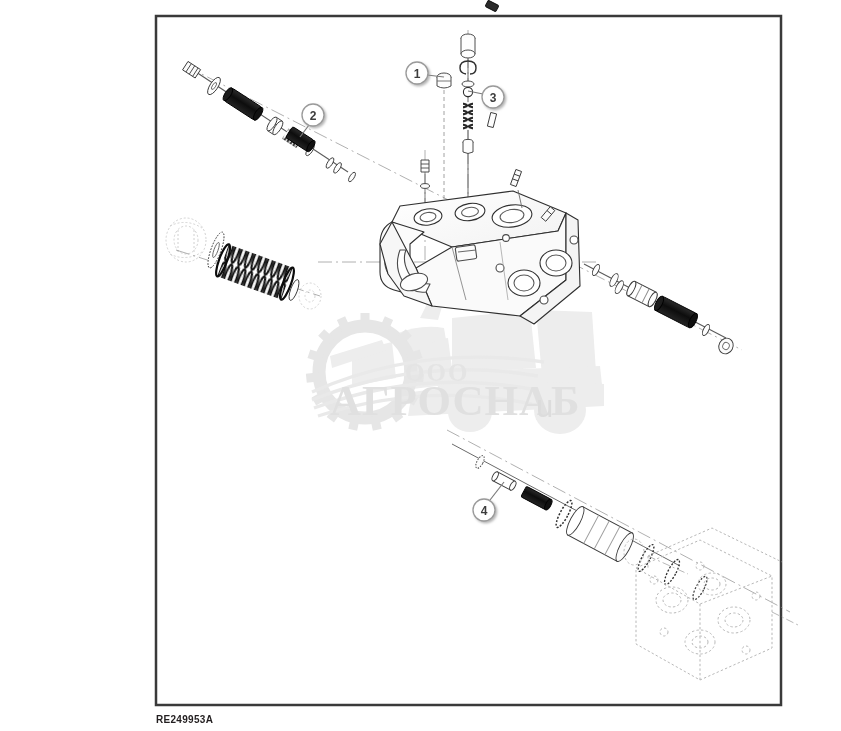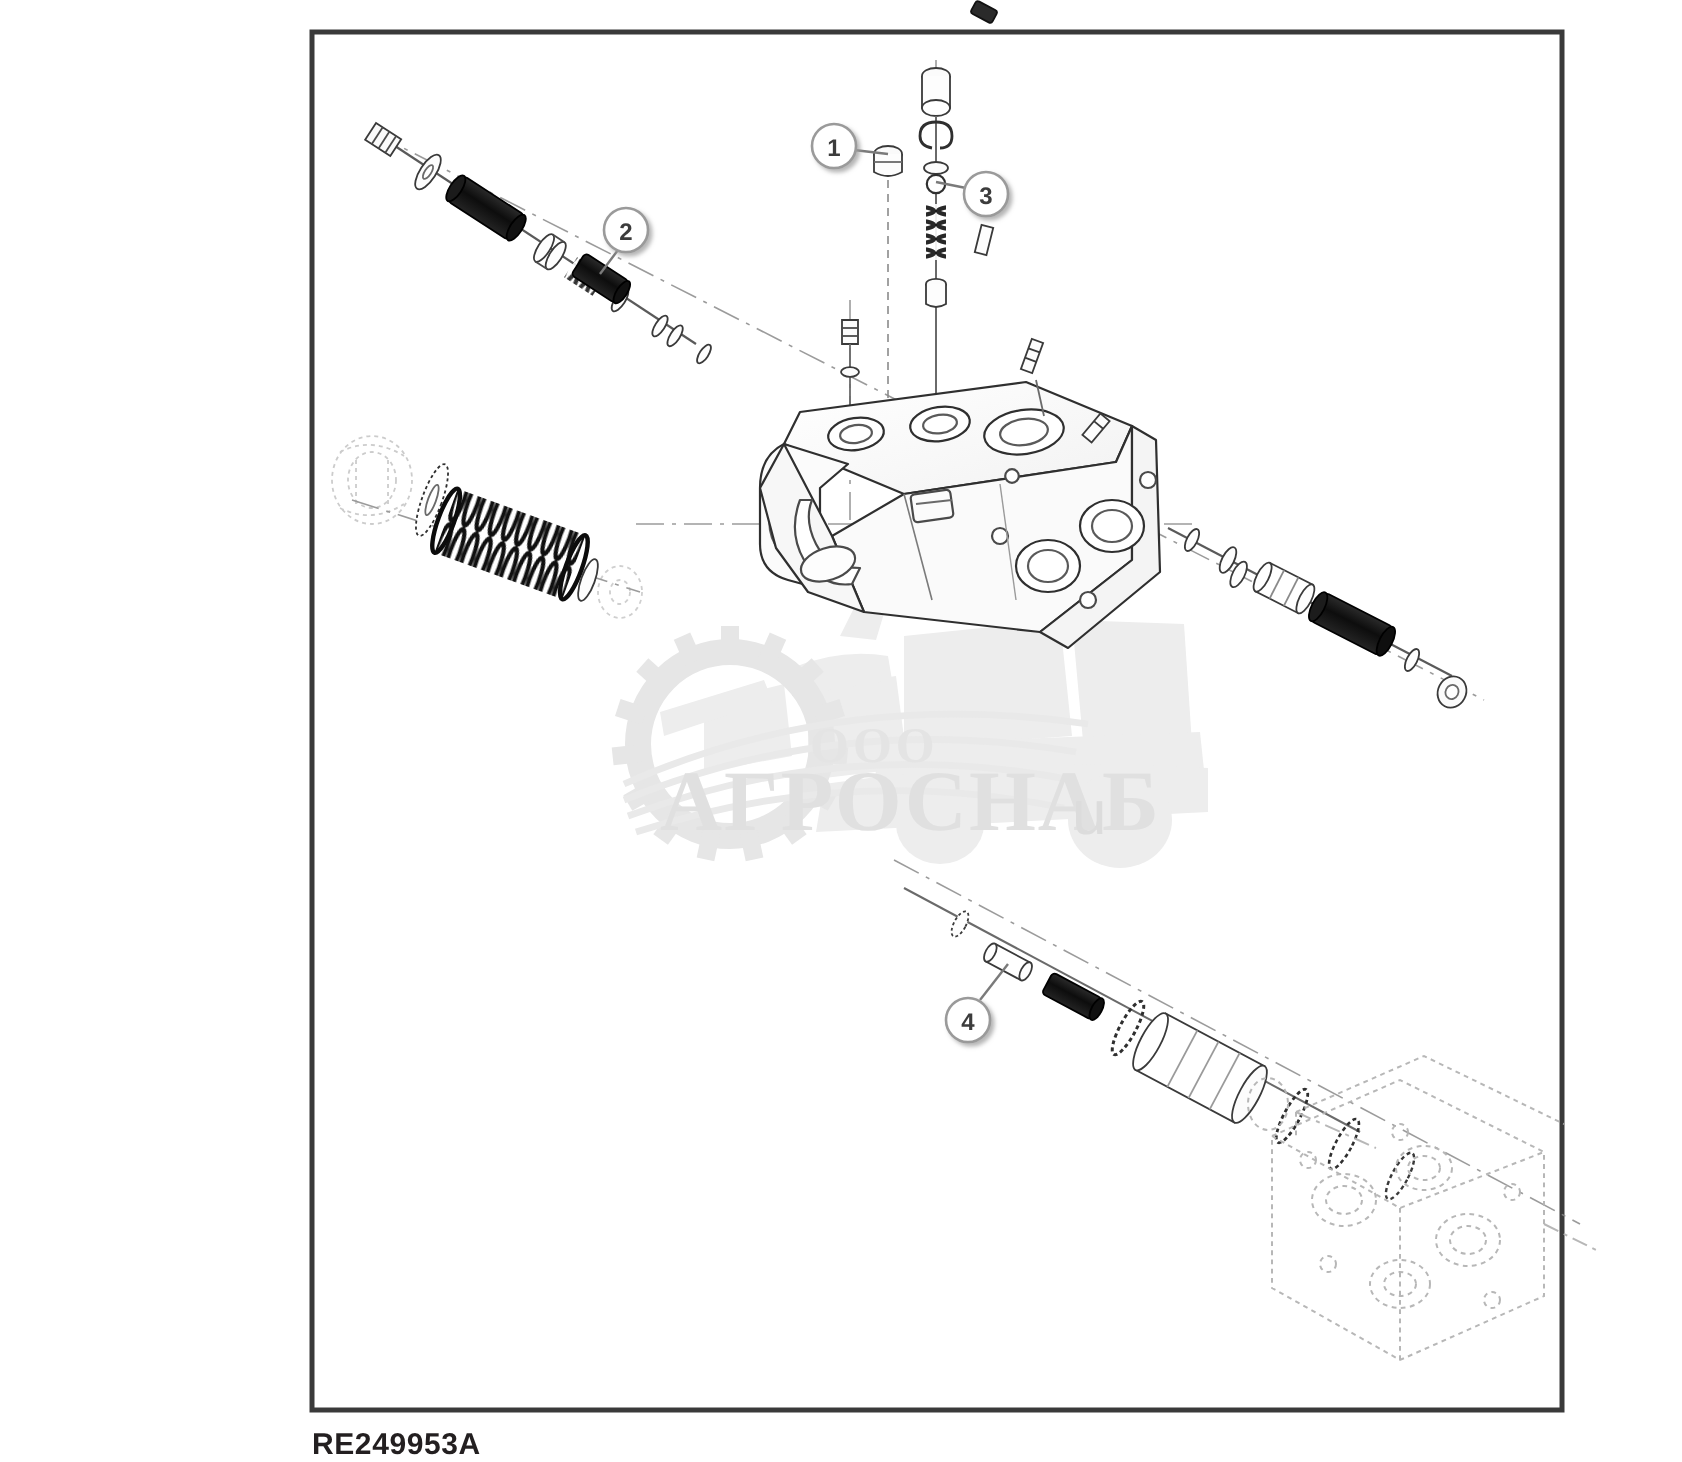--- a/index.html
+++ b/index.html
@@ -8,21 +8,21 @@
     background:#ffffff;
     font-family:"Liberation Sans", sans-serif;
     overflow:hidden;
     position:relative;
   }
   #stage{position:absolute;left:0;top:0;width:841px;height:731px;}
   #stage svg{position:absolute;left:0;top:0;}
   .cap-text{
     position:absolute;
     font-family:"Liberation Sans", sans-serif;
-    font-size:15px;
+    font-size:10px;
     font-weight:bold;
     letter-spacing:0.3px;
     color:#231f20;
     white-space:nowrap;
   }
 </style>
 </head>
 <body>
 
 <div id="stage">

